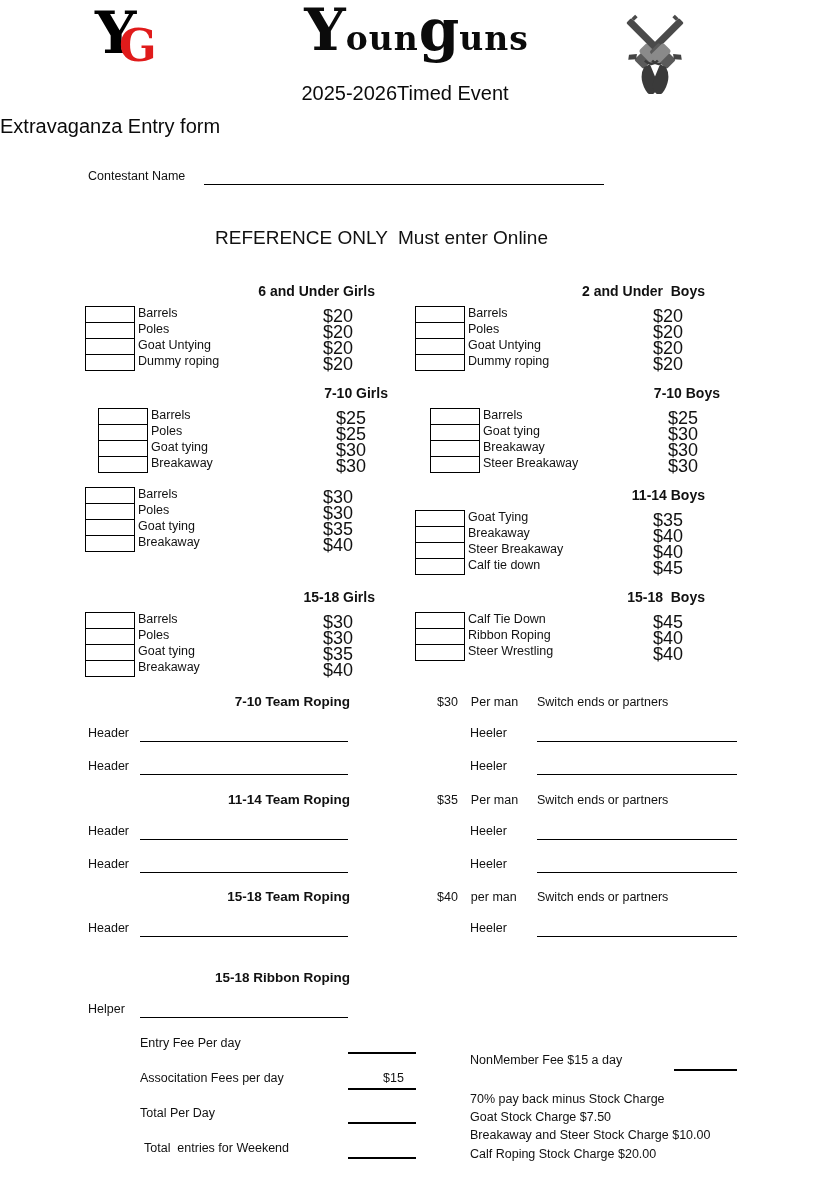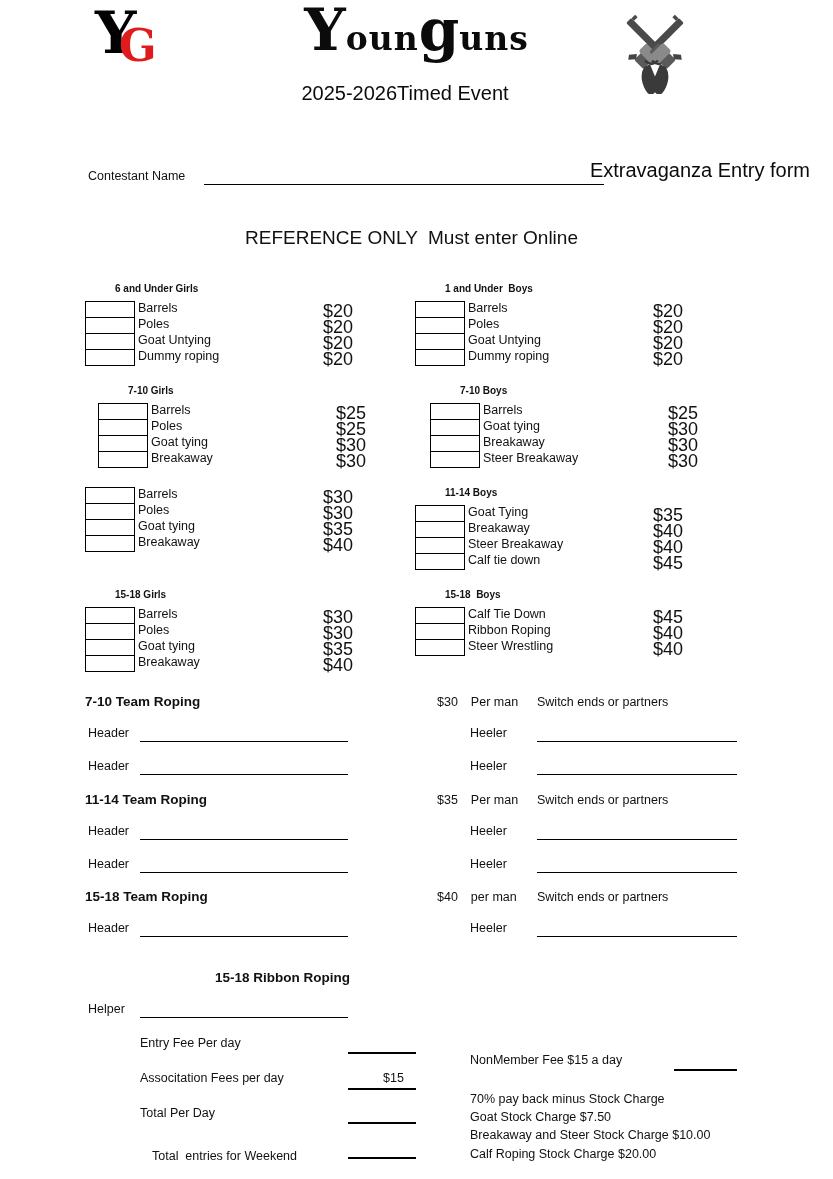--- a/index.html
+++ b/index.html
@@ -10,32 +10,32 @@
   .t{white-space:pre;}
   .center{left:0;width:763px;text-align:center;}
   
   .logo-y{font-family:"DejaVu Serif",serif;font-weight:bold;font-size:58px;line-height:1;color:#000;}
   .logo-g{font-family:"DejaVu Serif",serif;font-weight:bold;font-size:44px;line-height:1;color:var(--accent-red,#e01b1b);}
   .wordmark{top:-4px;left:0;width:833px;text-align:center;font-family:"DejaVu Serif",serif;font-weight:bold;color:#0b0b0b;}
   .wm-big{font-size:58px;}
   .wm-small{font-size:33px;letter-spacing:1px;}
   .title-line{font-size:20px;color:#0b0b0b;}
   .label{font-size:12.5px;}
-  .ref-note{font-size:19px;margin-left:30px;}
+  .ref-note{font-size:19px;}
   .wline{border-bottom:1.8px solid #000;height:15px;}
   
   .section{width:290px;}
-  .sec-title{font-weight:bold;font-size:10px;text-align:left;padding-left:30px;white-space:pre;margin:0 0 7px 0;}
+  .sec-title{font-weight:bold;font-size:14px;text-align:right;padding-left:30px;white-space:pre;margin:0 0 7px 0;}
   .item-row{display:flex;height:17px;}
   .item-row + .item-row{margin-top:-1px;}
   .cb{width:50px;height:17px;border:1.2px solid #000;box-sizing:border-box;flex:none;background:#fff;}
   .item-label{font-size:12.5px;padding-left:3px;width:185px;}
   .item-price{font-size:18px;width:50px;}
   
-  .tr-title{font-weight:bold;font-size:13.5px;text-align:left;width:265px;}
+  .tr-title{font-weight:bold;font-size:13.5px;text-align:right;width:265px;}
   .fee-row{display:flex;gap:13px;font-size:12.5px;}
   .note{font-size:12.5px;}
   .rr-title{font-weight:bold;font-size:13.5px;text-align:right;width:265px;}
   .fees-line{border-bottom:2px solid #000;height:15px;}
   .payback{font-size:12.5px;line-height:18.2px;}
 </style>
 </head>
 <body>
 
 <div class="page">
@@ -66,21 +66,21 @@
         <rect x="28" y="39" width="24" height="13" rx="2" fill="#5a5a5a"></rect>
         <rect x="37" y="36" width="12" height="18" rx="3" fill="#8a8a8a"></rect>
         <path d="M30,40 l-6,-5 l4,-3 l6,5 z" fill="#444"></path>
         <path d="M30,51 q-11,3 -15,17 q-2,8 4,8 q8,0 12,-11 l5,-12 z" fill="#3a3a3a"></path>
         <path d="M40,52 q0,9 9,9" stroke="#3a3a3a" stroke-width="2.4" fill="none"></path>
       </g>
     </svg>
   </div>
 
   <div class="abs title-line t" style="left:0;width:810px;top:82px;text-align:center;">2025-2026Timed Event</div>
-  <div class="abs title-line t" style="left:0;width:810px;top:115px;text-align:right;margin-top:44px;">Extravaganza Entry form</div>
+  <div class="abs title-line t" style="left:0;width:810px;top:115px;text-align:left;">Extravaganza Entry form</div>
 
   <div class="abs label t" style="left:88px;top:169px;">Contestant Name</div>
   <div class="abs wline" style="left:204px;top:169px;width:400px;"></div>
 
   <div class="abs ref-note t center" style="top:227px;">REFERENCE ONLY  Must enter Online</div>
 
   <div class="abs section" style="left:85px;top:283px;">
     <div class="sec-title">6 and Under Girls</div>
     <div class="item-row">
         <span class="cb"></span>
@@ -169,21 +169,21 @@
         <span class="item-price t">$35</span>
       </div>
     <div class="item-row">
         <span class="cb"></span>
         <span class="item-label t">Breakaway</span>
         <span class="item-price t">$40</span>
       </div>
   </div>
 
   <div class="abs section" style="left:415px;top:283px;">
-    <div class="sec-title">1 and Under  Boys</div>
+    <div class="sec-title">2 and Under  Boys</div>
     <div class="item-row">
         <span class="cb"></span>
         <span class="item-label t">Barrels</span>
         <span class="item-price t">$20</span>
       </div>
     <div class="item-row">
         <span class="cb"></span>
         <span class="item-label t">Poles</span>
         <span class="item-price t">$20</span>
       </div>
@@ -319,21 +319,21 @@
   <div class="abs label t" style="left:140px;top:1036px;">Entry Fee Per day</div>
   <div class="abs fees-line" style="left:348px;top:1037px;width:68px;"></div>
 
   <div class="abs label t" style="left:140px;top:1071px;">Associtation Fees per day</div>
   <div class="abs label t" style="left:383px;top:1071px;">$15</div>
   <div class="abs fees-line" style="left:348px;top:1073px;width:68px;"></div>
 
   <div class="abs label t" style="left:140px;top:1106px;">Total Per Day</div>
   <div class="abs fees-line" style="left:348px;top:1107px;width:68px;"></div>
 
-  <div class="abs label t" style="left:152px;top:1141px;margin-top:8px;">Total  entries for Weekend</div>
+  <div class="abs label t" style="left:144px;top:1141px;">Total  entries for Weekend</div>
   <div class="abs fees-line" style="left:348px;top:1142px;width:68px;"></div>
 
   <div class="abs label t" style="left:470px;top:1053px;">NonMember Fee $15 a day</div>
   <div class="abs fees-line" style="left:674px;top:1054px;width:63px;"></div>
 
   <div class="abs payback" style="left:470px;top:1090px;">
     <div class="t">70% pay back minus Stock Charge</div>
     <div class="t">Goat Stock Charge $7.50</div>
     <div class="t">Breakaway and Steer Stock Charge $10.00</div>
     <div class="t">Calf Roping Stock Charge $20.00</div>

